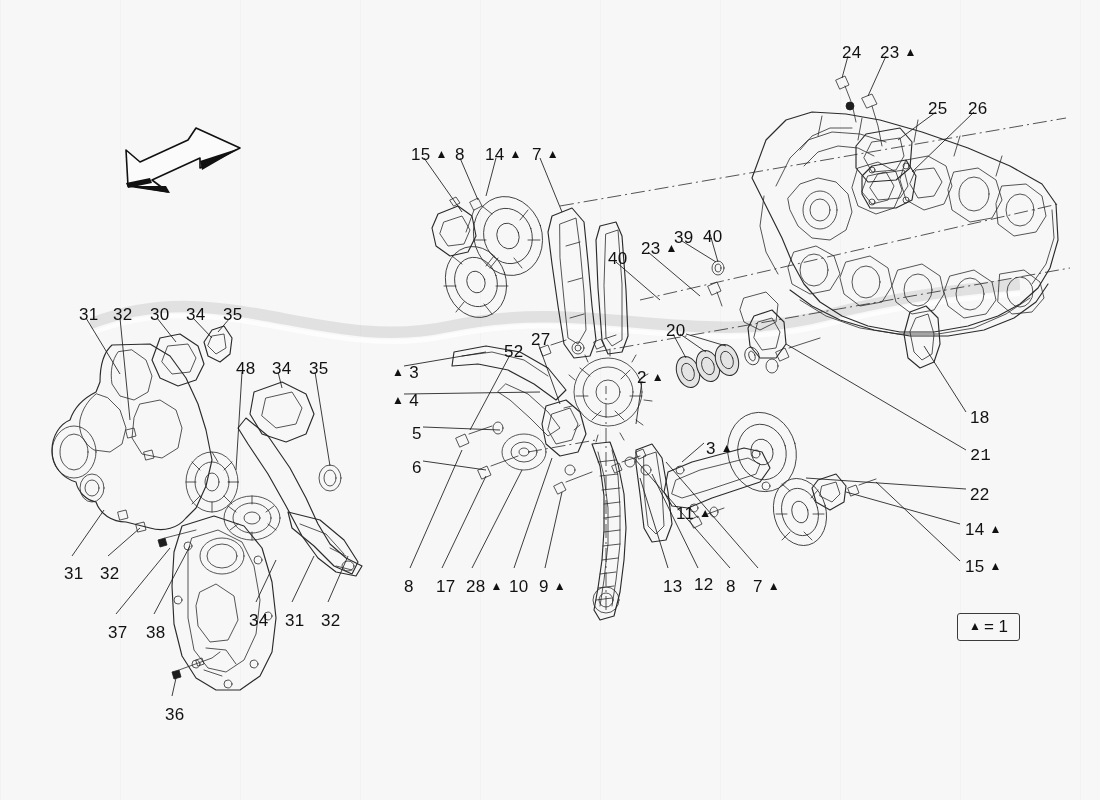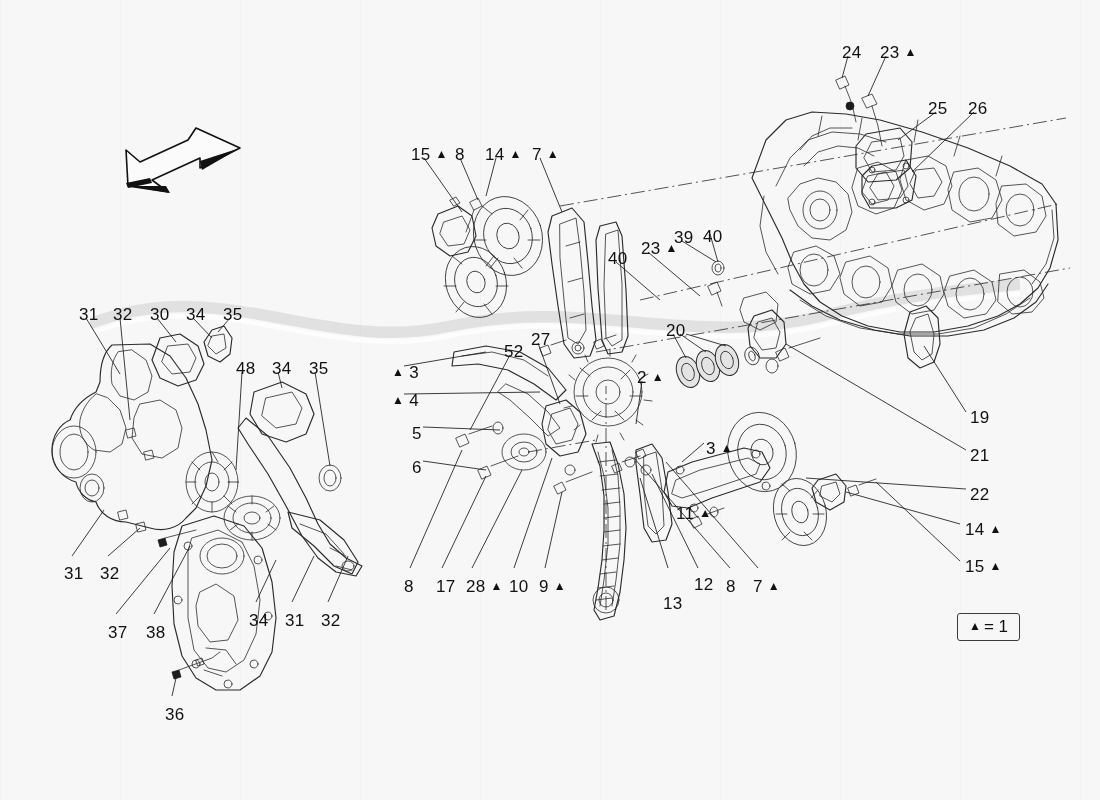--- a/index.html
+++ b/index.html
@@ -476,31 +476,31 @@
       <div class="lbl" style="left: 223px; top: 306px;"><span>35</span></div>
       <div class="lbl" style="left: 236px; top: 360px;"><span>48</span></div>
       <div class="lbl" style="left: 272px; top: 360px;"><span>34</span></div>
       <div class="lbl" style="left: 309px; top: 360px;"><span>35</span></div>
       <div class="lbl" style="left: 392px; top: 364px;"><span class="tri tri-pre">▲</span><span>3</span></div>
       <div class="lbl" style="left: 392px; top: 392px;"><span class="tri tri-pre">▲</span><span>4</span></div>
       <div class="lbl" style="left: 412px; top: 425px;"><span>5</span></div>
       <div class="lbl" style="left: 412px; top: 459px;"><span>6</span></div>
       <div class="lbl" style="left: 706px; top: 440px;"><span>3</span><span class="tri tri-post">▲</span></div>
       <div class="lbl" style="left: 676px; top: 505px;"><span>11</span><span class="tri tri-post">▲</span></div>
-      <div class="lbl" style="left: 970px; top: 409px;"><span>19</span></div>
-      <div class="lbl" style="left: 970px; top: 447px;"><span>21</span></div>
+      <div class="lbl" style="left: 970px; top: 409px;"><span>18</span></div>
+      <div class="lbl" style="left: 970px; top: 447px; font-family: Liberation Mono, monospace;"><span>21</span></div>
       <div class="lbl" style="left: 970px; top: 486px;"><span>22</span></div>
       <div class="lbl" style="left: 965px; top: 521px;"><span>14</span><span class="tri tri-post">▲</span></div>
       <div class="lbl" style="left: 965px; top: 558px;"><span>15</span><span class="tri tri-post">▲</span></div>
       <div class="lbl" style="left: 404px; top: 578px;"><span>8</span></div>
       <div class="lbl" style="left: 436px; top: 578px;"><span>17</span></div>
       <div class="lbl" style="left: 466px; top: 578px;"><span>28</span><span class="tri tri-post">▲</span></div>
       <div class="lbl" style="left: 509px; top: 578px;"><span>10</span></div>
       <div class="lbl" style="left: 539px; top: 578px;"><span>9</span><span class="tri tri-post">▲</span></div>
-      <div class="lbl" style="left: 663px; top: 595px;"><span>13</span></div>
+      <div class="lbl" style="left: 663px; top: 578px;"><span>13</span></div>
       <div class="lbl" style="left: 694px; top: 576px;"><span>12</span></div>
       <div class="lbl" style="left: 726px; top: 578px;"><span>8</span></div>
       <div class="lbl" style="left: 753px; top: 578px;"><span>7</span><span class="tri tri-post">▲</span></div>
       <div class="lbl" style="left: 64px; top: 565px;"><span>31</span></div>
       <div class="lbl" style="left: 100px; top: 565px;"><span>32</span></div>
       <div class="lbl" style="left: 108px; top: 624px;"><span>37</span></div>
       <div class="lbl" style="left: 146px; top: 624px;"><span>38</span></div>
       <div class="lbl" style="left: 249px; top: 612px;"><span>34</span></div>
       <div class="lbl" style="left: 285px; top: 612px;"><span>31</span></div>
       <div class="lbl" style="left: 321px; top: 612px;"><span>32</span></div>

